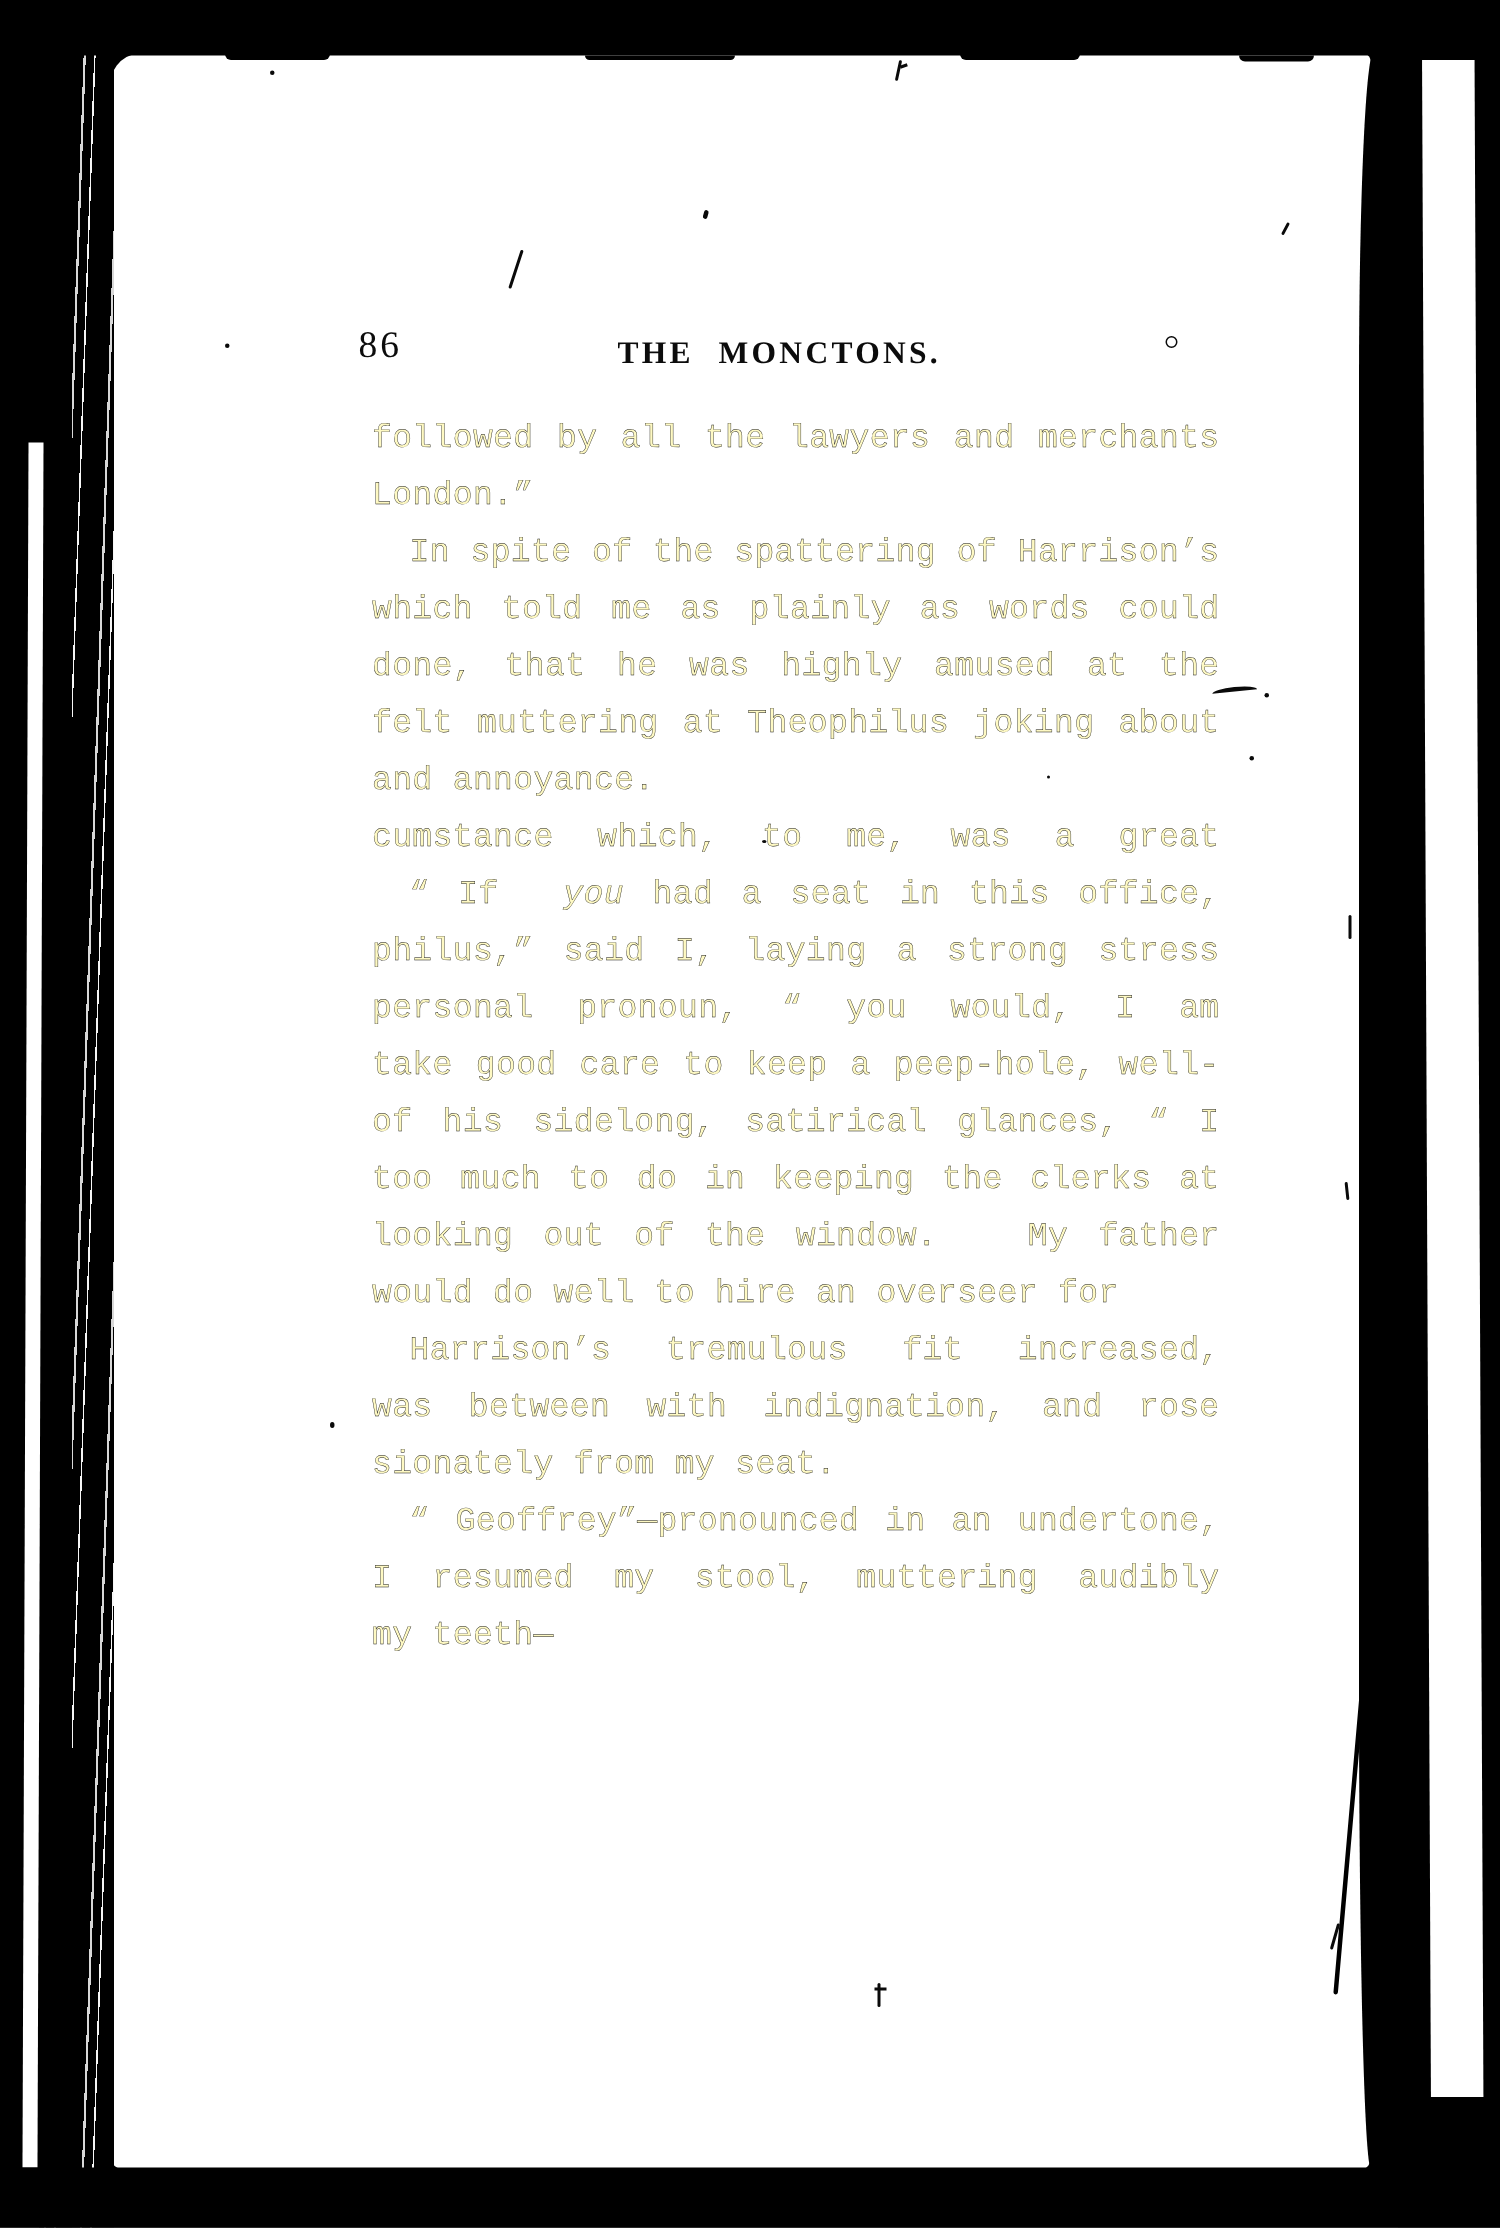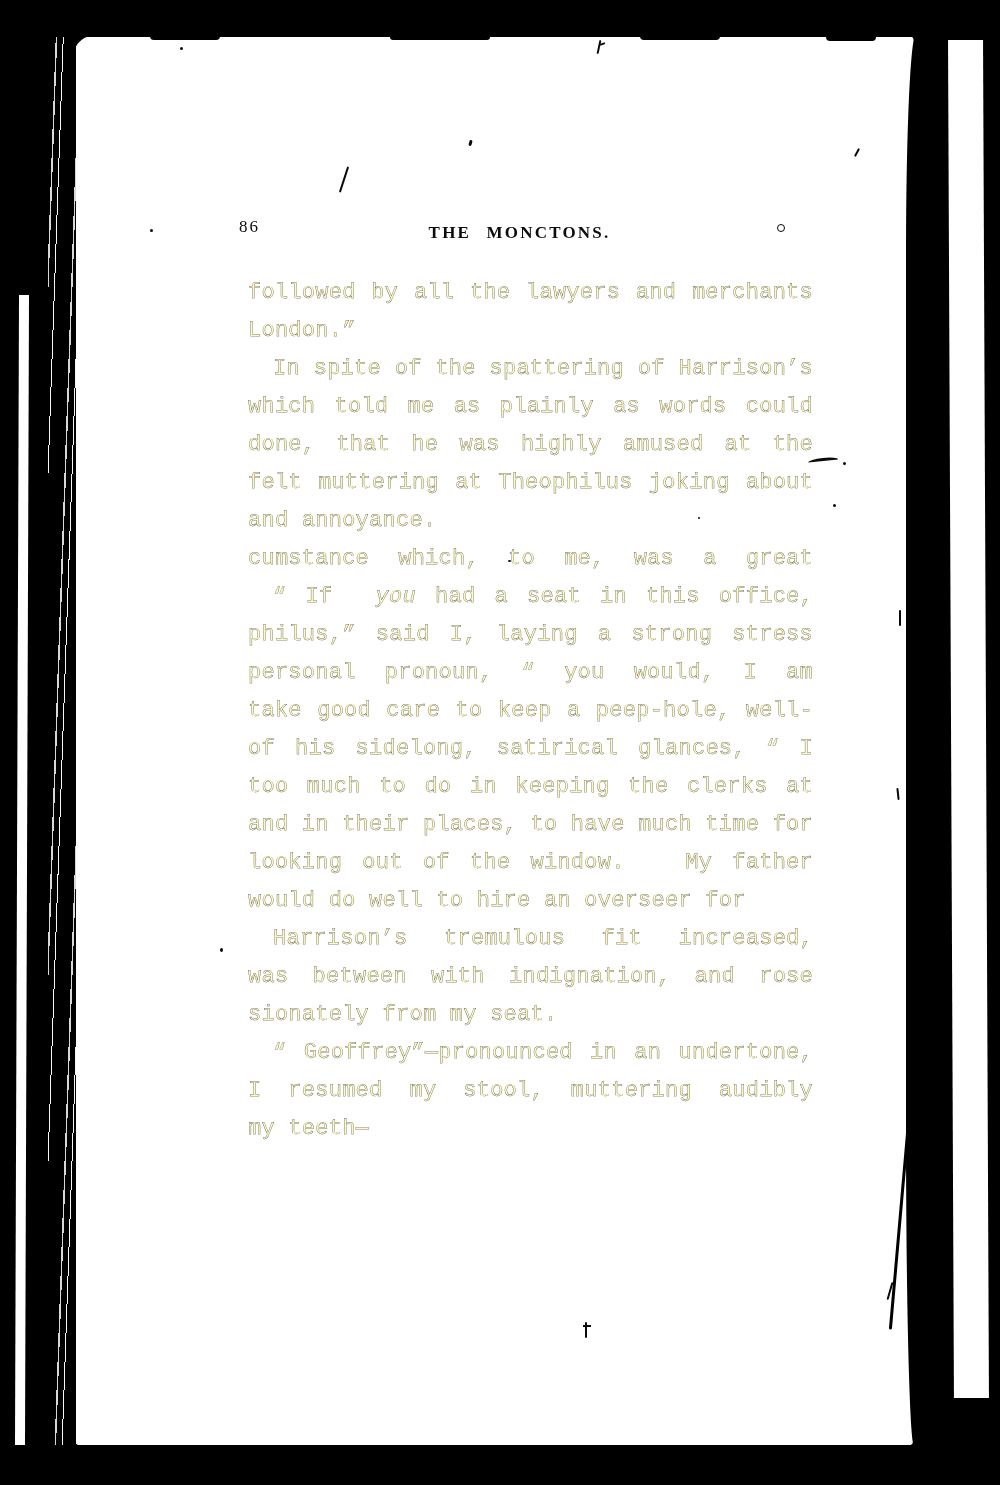--- a/index.html
+++ b/index.html
@@ -45,25 +45,25 @@
     position:absolute; left:951px; top:40px; width:35px; height:1362px;
     background:#fff; transform:rotate(-0.25deg);
   }
   #br-block { position:absolute; left:932px; top:1398px; width:68px; height:87px; background:#000; }
   
   #top-bar    { position:absolute; left:0; top:0;      width:1000px; height:37px; background:#000; }
   #bottom-bar { position:absolute; left:0; top:1445px; width:1000px; height:40px; background:#000; }
   
   #page-number {
     position:absolute; left:239px; top:217px;
-    font-size:17px; letter-spacing:2px; color:#0c0c0c;
+    font-size:25px; letter-spacing:2px; color:#0c0c0c;
   }
   #running-title {
     position:absolute; left:237px; top:223px; width:565px; text-align:center;
-    font-size:17px; font-weight:700; letter-spacing:2.2px; word-spacing:9px; color:#0c0c0c;
+    font-size:21px; font-weight:700; letter-spacing:2.2px; word-spacing:9px; color:#0c0c0c;
   }
   #body-text {
     position:absolute; left:248px; top:274px; width:565px;
     font-size:22px; line-height:38px; color:#fef9c3;
     letter-spacing:0.25px;
     font-family:Liberation Mono, monospace;
     -webkit-text-stroke:0.25px #0c0c0c;
   }
   .line   { height:38px; overflow:hidden; white-space:normal; }
   .just   { text-align:justify; text-align-last:justify; }
@@ -106,21 +106,20 @@
       <div class="line just"><span>done, that he was highly amused at the scene, I</span></div>
       <div class="line just"><span>felt muttering at Theophilus joking about a cir-</span></div>
       <div class="line"><span>and annoyance.</span></div>
       <div class="line just"><span>cumstance which, to me, was a great privation</span></div>
       <div class="line indent just"><span>“ If </span><em>you</em><span> had a seat in this office, Mr. Theo-</span></div>
       <div class="line just"><span>philus,” said I, laying a strong stress upon the</span></div>
       <div class="line just"><span>personal pronoun, “ you would, I am certain,</span></div>
       <div class="line just"><span>take good care to keep a peep-hole, well-glazed,</span></div>
       <div class="line just"><span>of his sidelong, satirical glances, “ I should have</span></div>
       <div class="line just"><span>too much to do in keeping the clerks at work</span></div>
-      <div class="line just"><span>and in their places, to have much time for</span></div>
       <div class="line just"><span>looking out of the window.&nbsp;&nbsp;&nbsp;My father</span></div>
       <div class="line"><span>would do well to hire an overseer for </span><em>idle</em><span> hands.”</span></div>
       <div class="line indent just"><span>Harrison’s tremulous fit increased, while I</span></div>
       <div class="line just"><span>was between with indignation, and rose pas-</span></div>
       <div class="line"><span>sionately from my seat.</span></div>
       <div class="line indent just"><span>“ Geoffrey”—pronounced in an undertone,</span></div>
       <div class="line just"><span>I resumed my stool, muttering audibly between</span></div>
       <div class="line"><span>my teeth—</span></div>
     </div>
 

